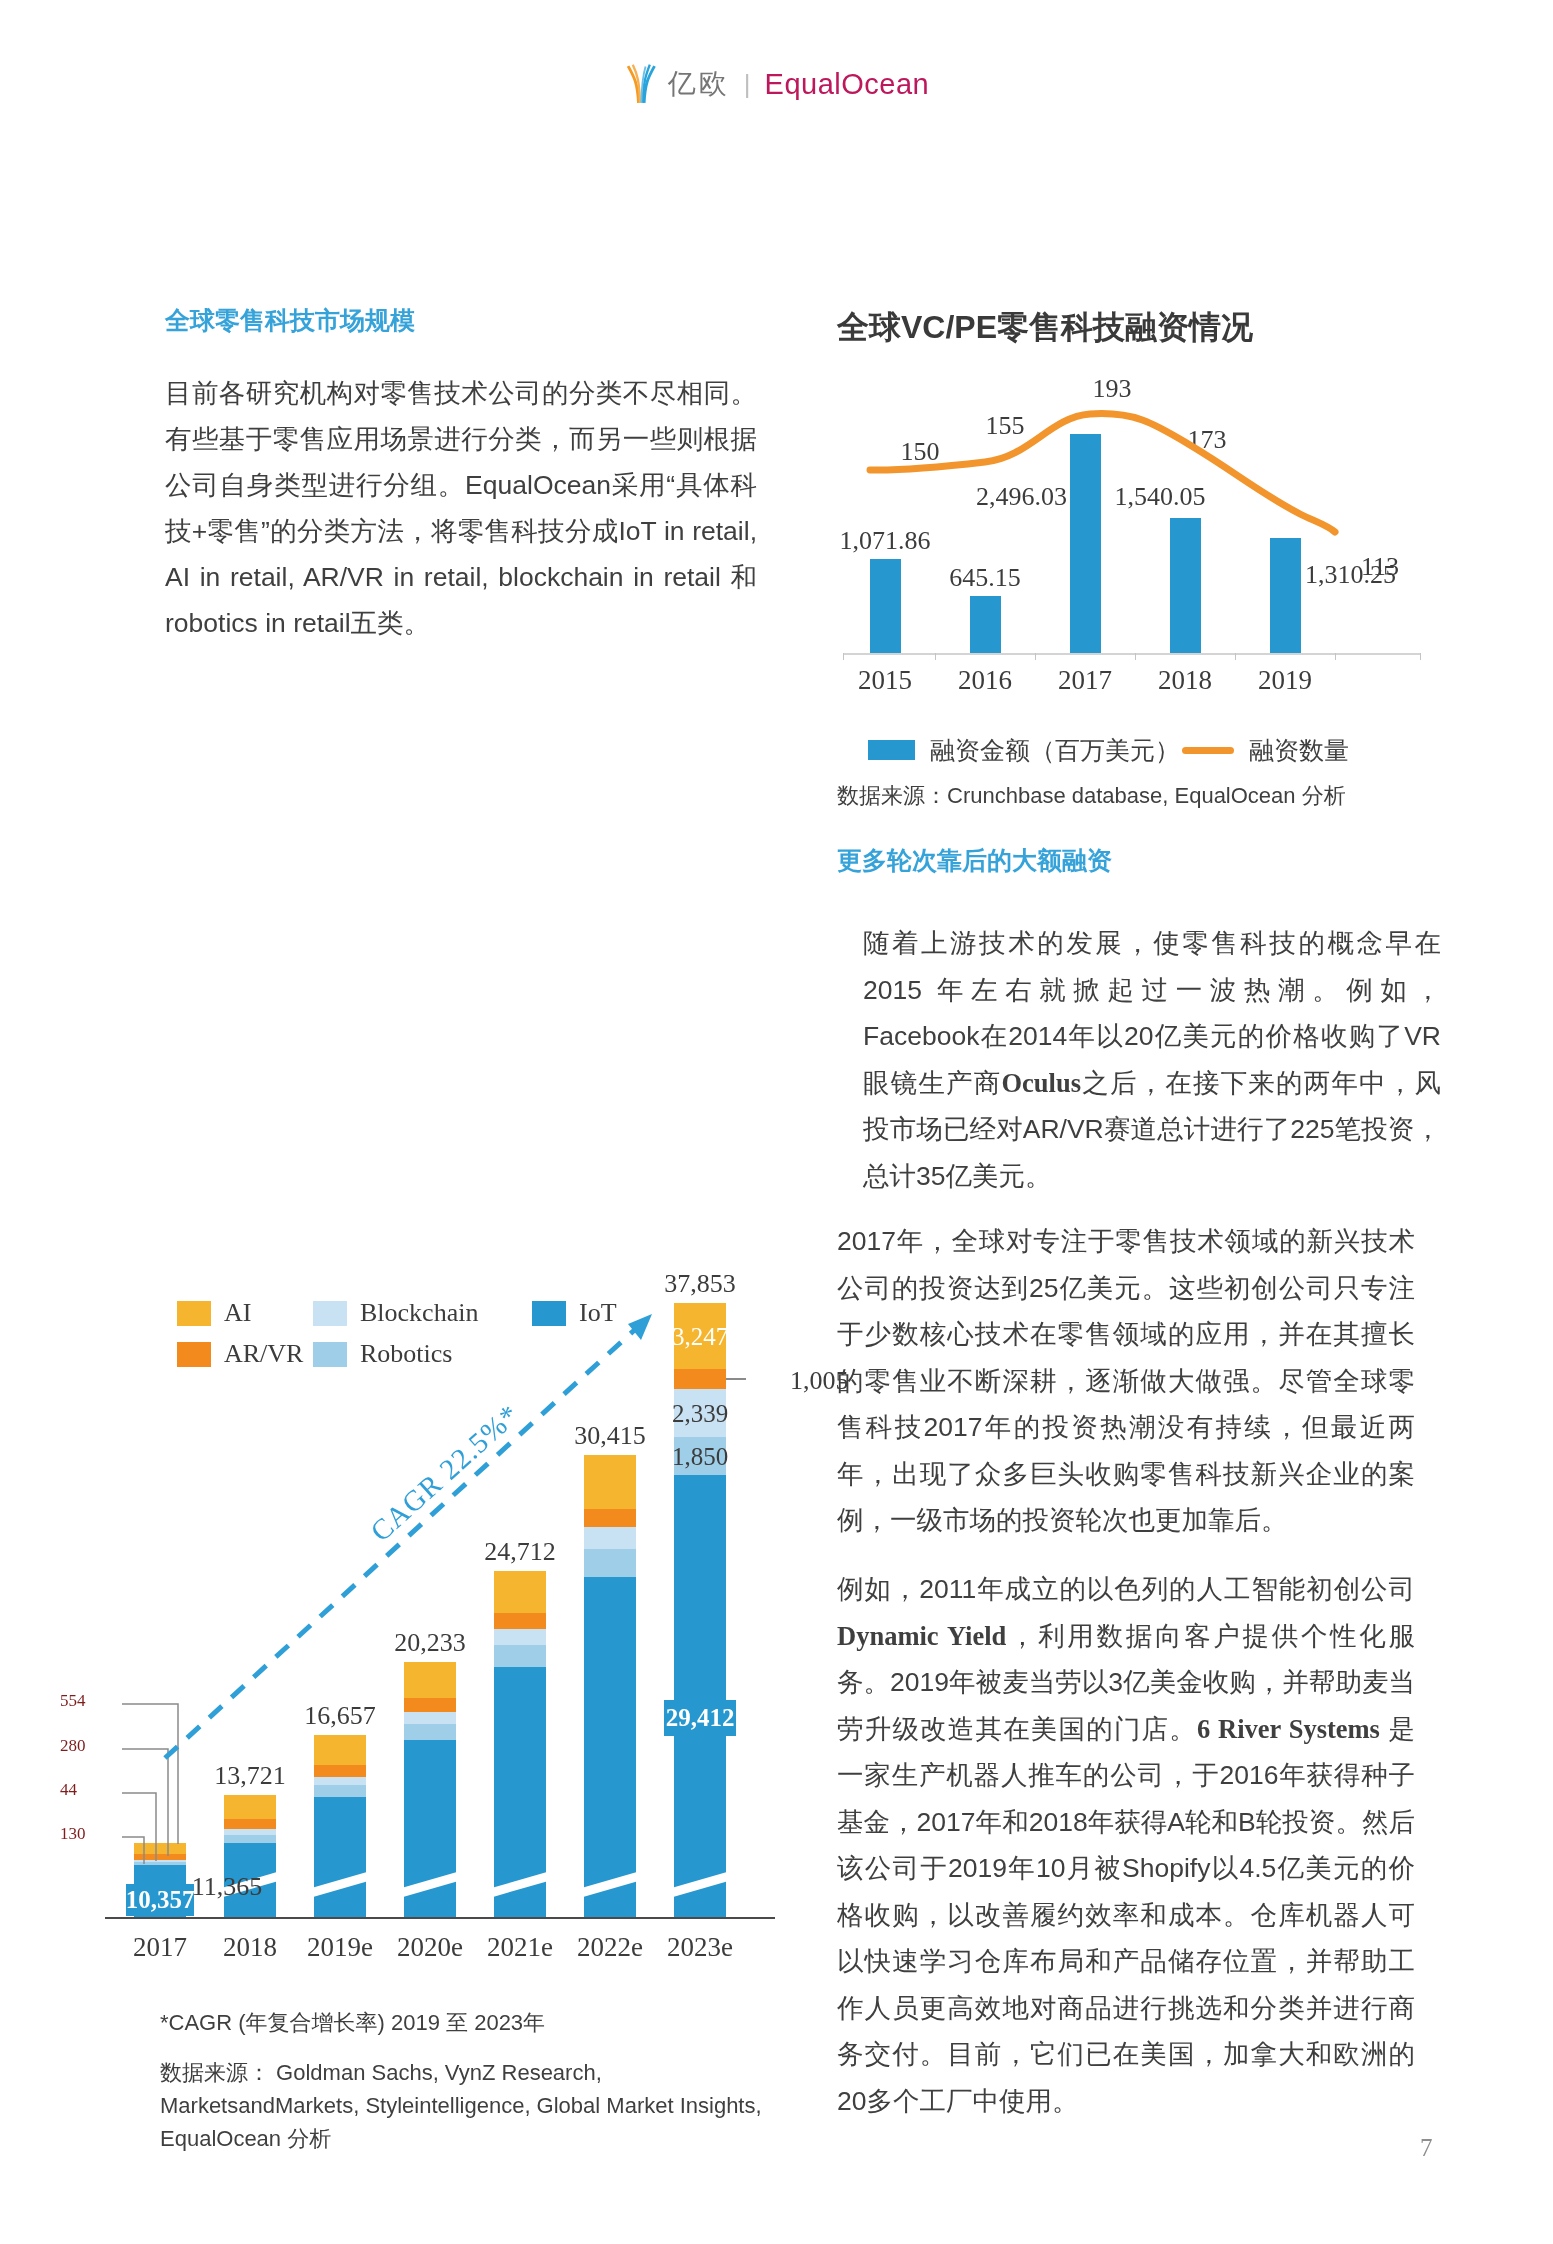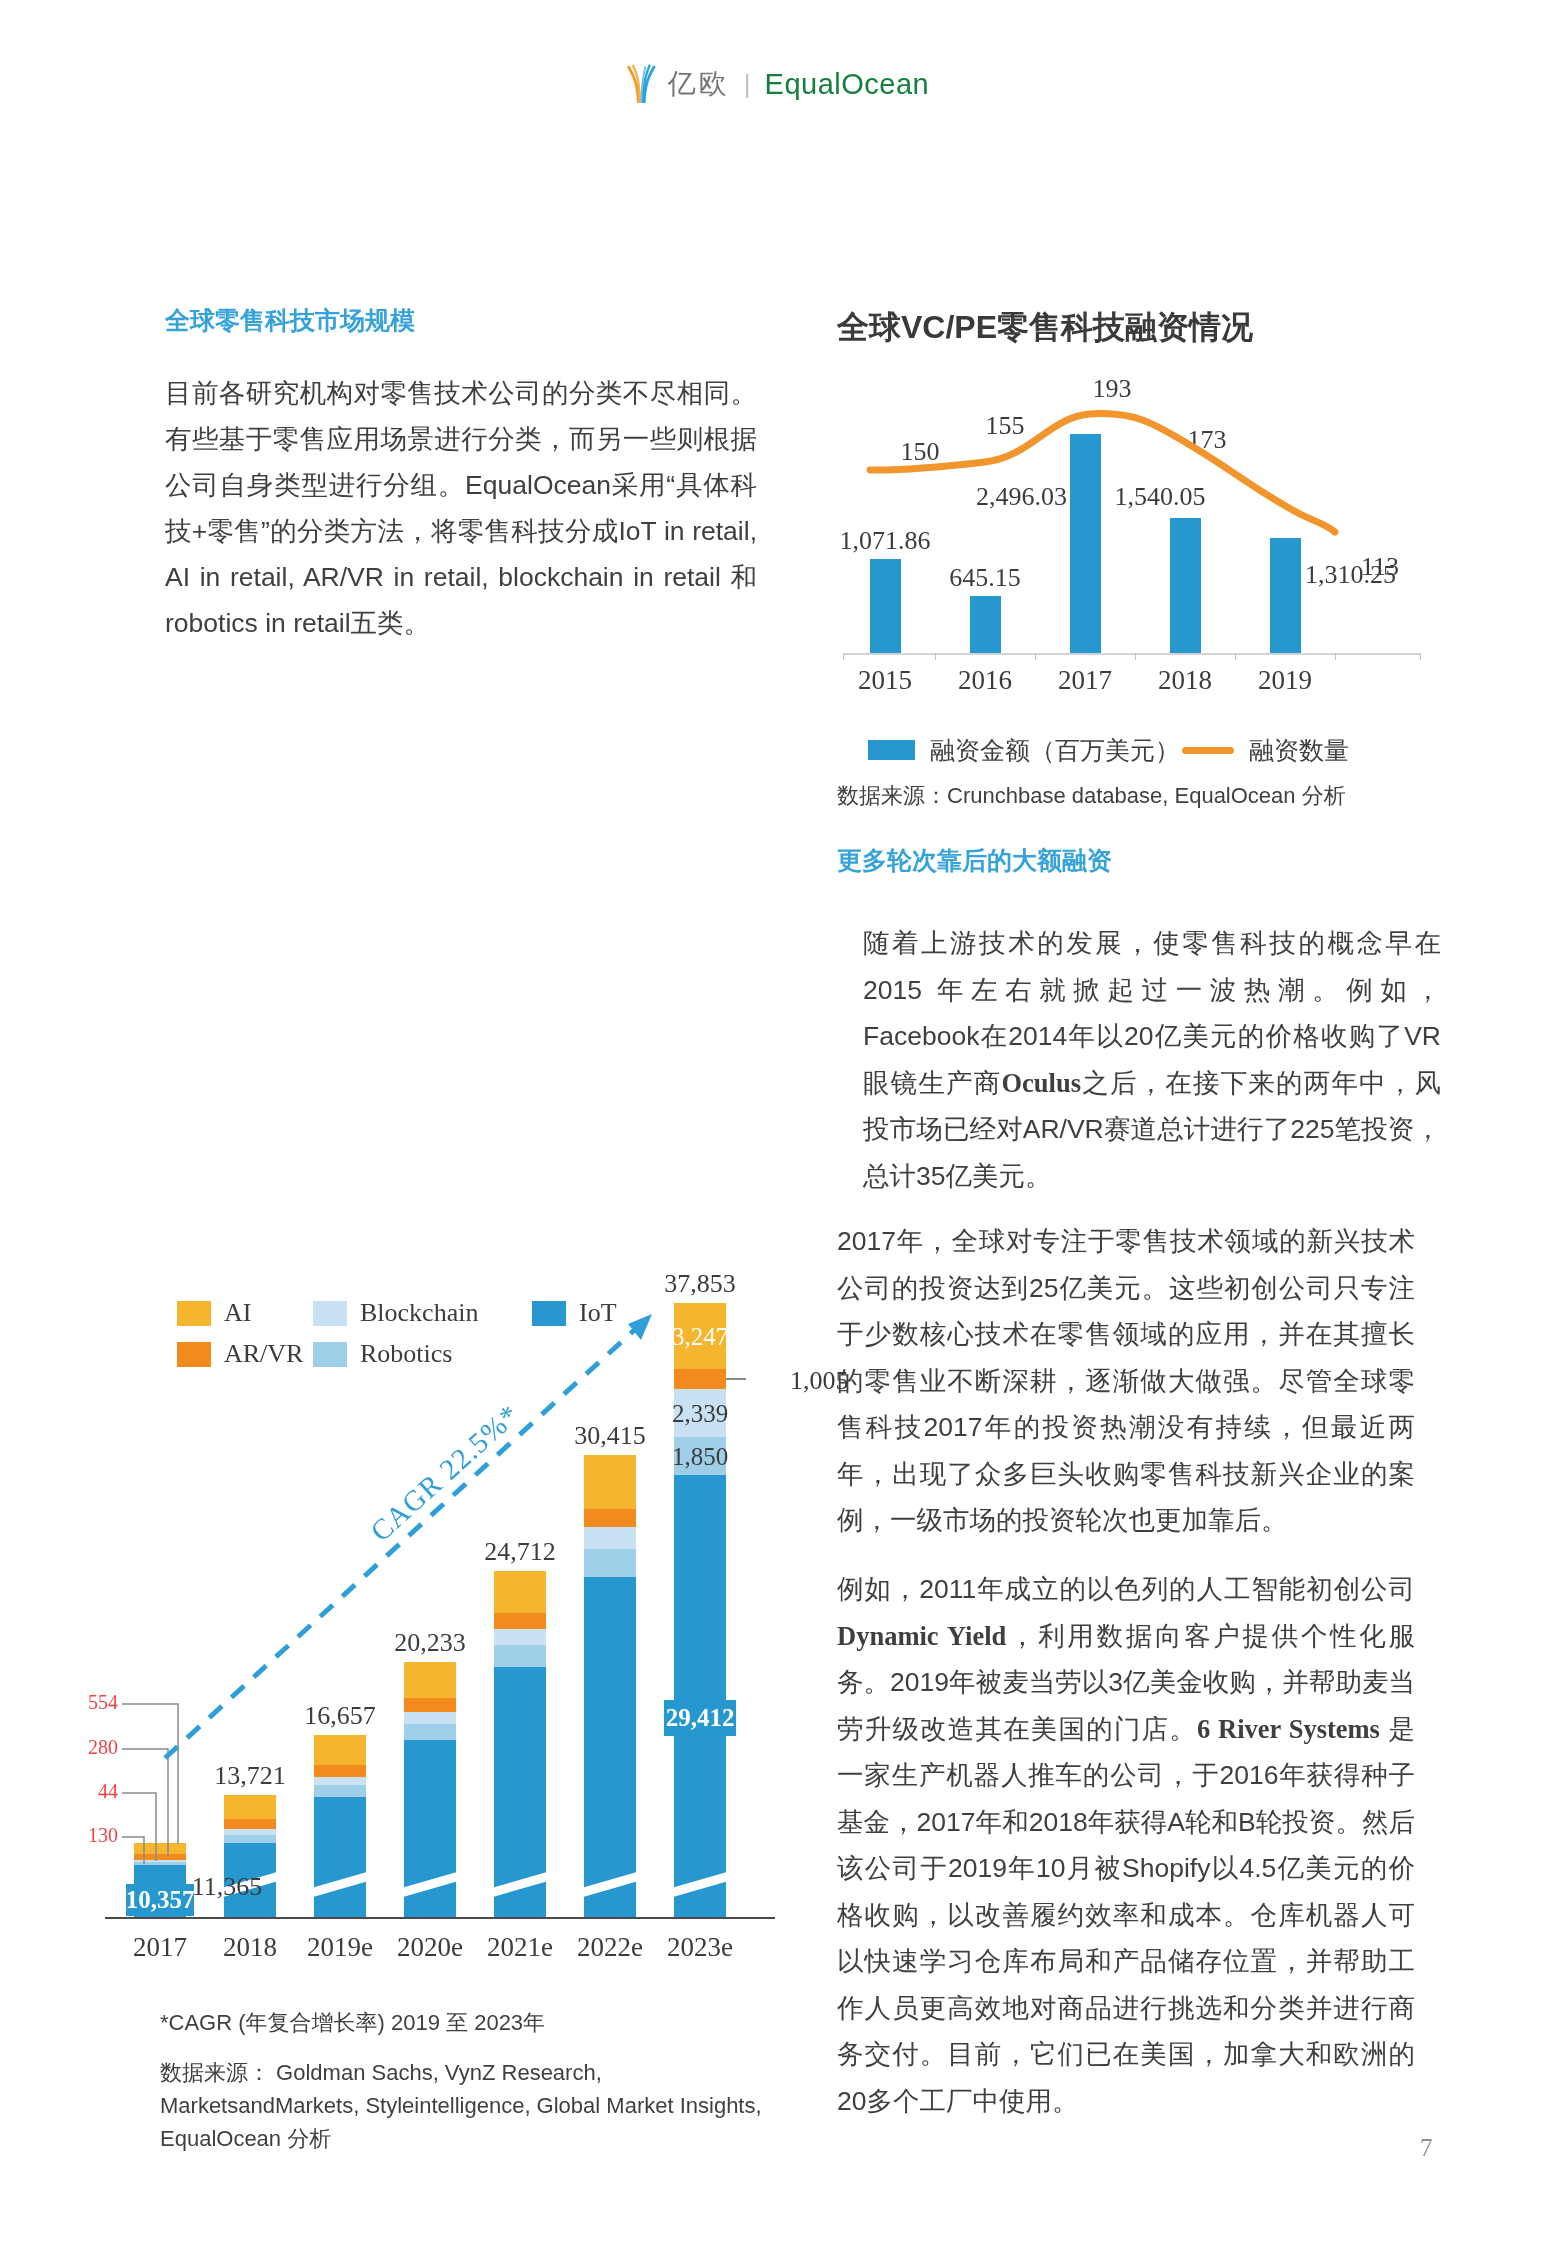--- a/index.html
+++ b/index.html
@@ -2,21 +2,21 @@
 <html><head>
 <meta charset="utf-8">
 <style>
   html,body{margin:0;padding:0;background:#e8e8e8;}
   .page{position:relative;width:1553px;height:2244px;background:#ffffff;margin:0 auto;
         font-family:"Liberation Sans",sans-serif;color:#3f3f3f;overflow:hidden;}
   
   .logo{position:absolute;top:62px;left:50%;transform:translateX(-50%);display:flex;align-items:center;}
   .logo-cn{font-size:28px;color:#757575;letter-spacing:3px;margin-left:10px;}
   .logo-sep{color:#bfbfbf;font-size:26px;margin:0 14px;font-weight:300;}
-  .logo-en{font-size:29px;color:#15803d;letter-spacing:.5px;}
+  .logo-en{font-size:29px;color:#be185d;letter-spacing:.5px;}
   
   .bluehead{position:absolute;margin:0;color:#35a3da;font-weight:bold;font-size:25px;}
   .ctitle{position:absolute;margin:0;color:#3a3a3a;font-weight:bold;}
   
   .para{position:absolute;margin:0;font-size:26.5px;line-height:46px;text-align:justify;color:#3f3f3f;}
   .para b{font-family:"Liberation Serif",serif;font-weight:bold;}
   .note{position:absolute;margin:0;font-size:22px;line-height:33px;color:#3f3f3f;}
   .pageno{position:absolute;color:#8e8e8e;font-size:25px;font-family:"Liberation Serif",serif;}
   
   .lgitem{position:absolute;display:flex;align-items:center;gap:13px;
@@ -36,22 +36,22 @@
           text-align:center;white-space:nowrap;}
   .xlab{position:absolute;font-family:"Liberation Serif",serif;font-size:27px;color:#3c3c3c;
         text-align:center;white-space:nowrap;}
   .vbox{position:absolute;background:#2697cf;color:#fff;font-family:"Liberation Serif",serif;
         font-weight:bold;font-size:25px;display:flex;align-items:center;justify-content:center;}
   .inlab{position:absolute;font-family:"Liberation Serif",serif;font-size:25px;text-align:center;white-space:nowrap;}
   .slash{position:absolute;background:#ffffff;width:64px;height:9px;transform:rotate(-16deg);}
   .axis{position:absolute;background:#4a4a4a;height:2px;}
   .raxis{position:absolute;background:#d4d4d4;height:2px;}
   .rtick{position:absolute;background:#c4c4c4;width:1px;height:7px;}
-  .callout{position:absolute;width:58px;text-align:right;font-family:"Liberation Serif",serif;
-           font-size:20px;color:#ef4444;}
+  .callout{position:absolute;width:58px;text-align:left;font-family:"Liberation Serif",serif;
+           font-size:17px;color:#7f1d1d;}
   .cagr{position:absolute;color:#2f9fd8;font-family:"Liberation Serif",serif;font-size:29px;
         letter-spacing:1px;white-space:nowrap;transform:translate(-50%,-50%) rotate(-42deg);}
   svg.overlay{position:absolute;left:0;top:0;pointer-events:none;}
 </style>
 </head>
 <body>
 
 <div class="page">
 
   <div class="logo">

